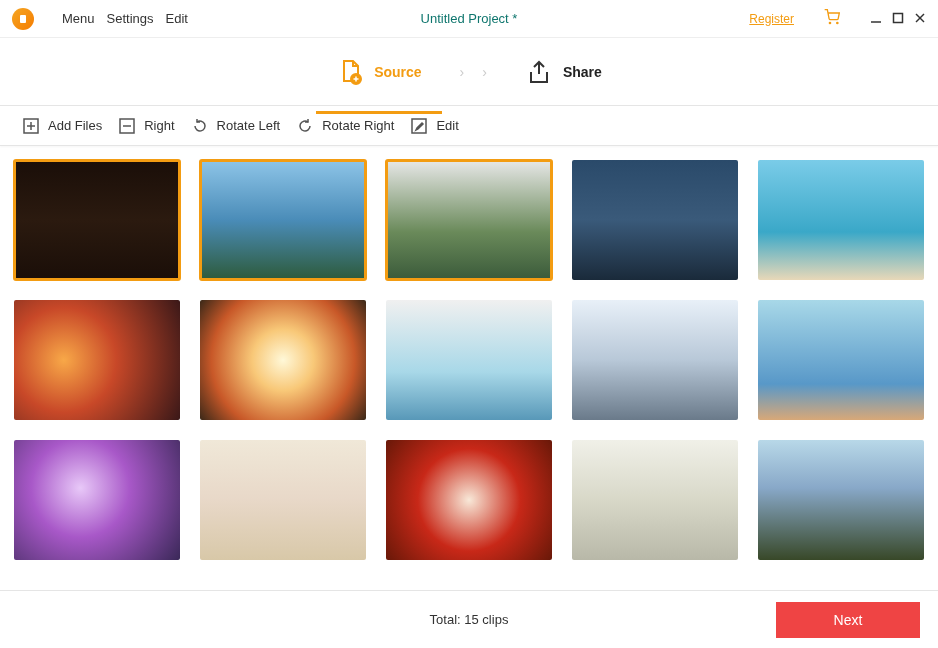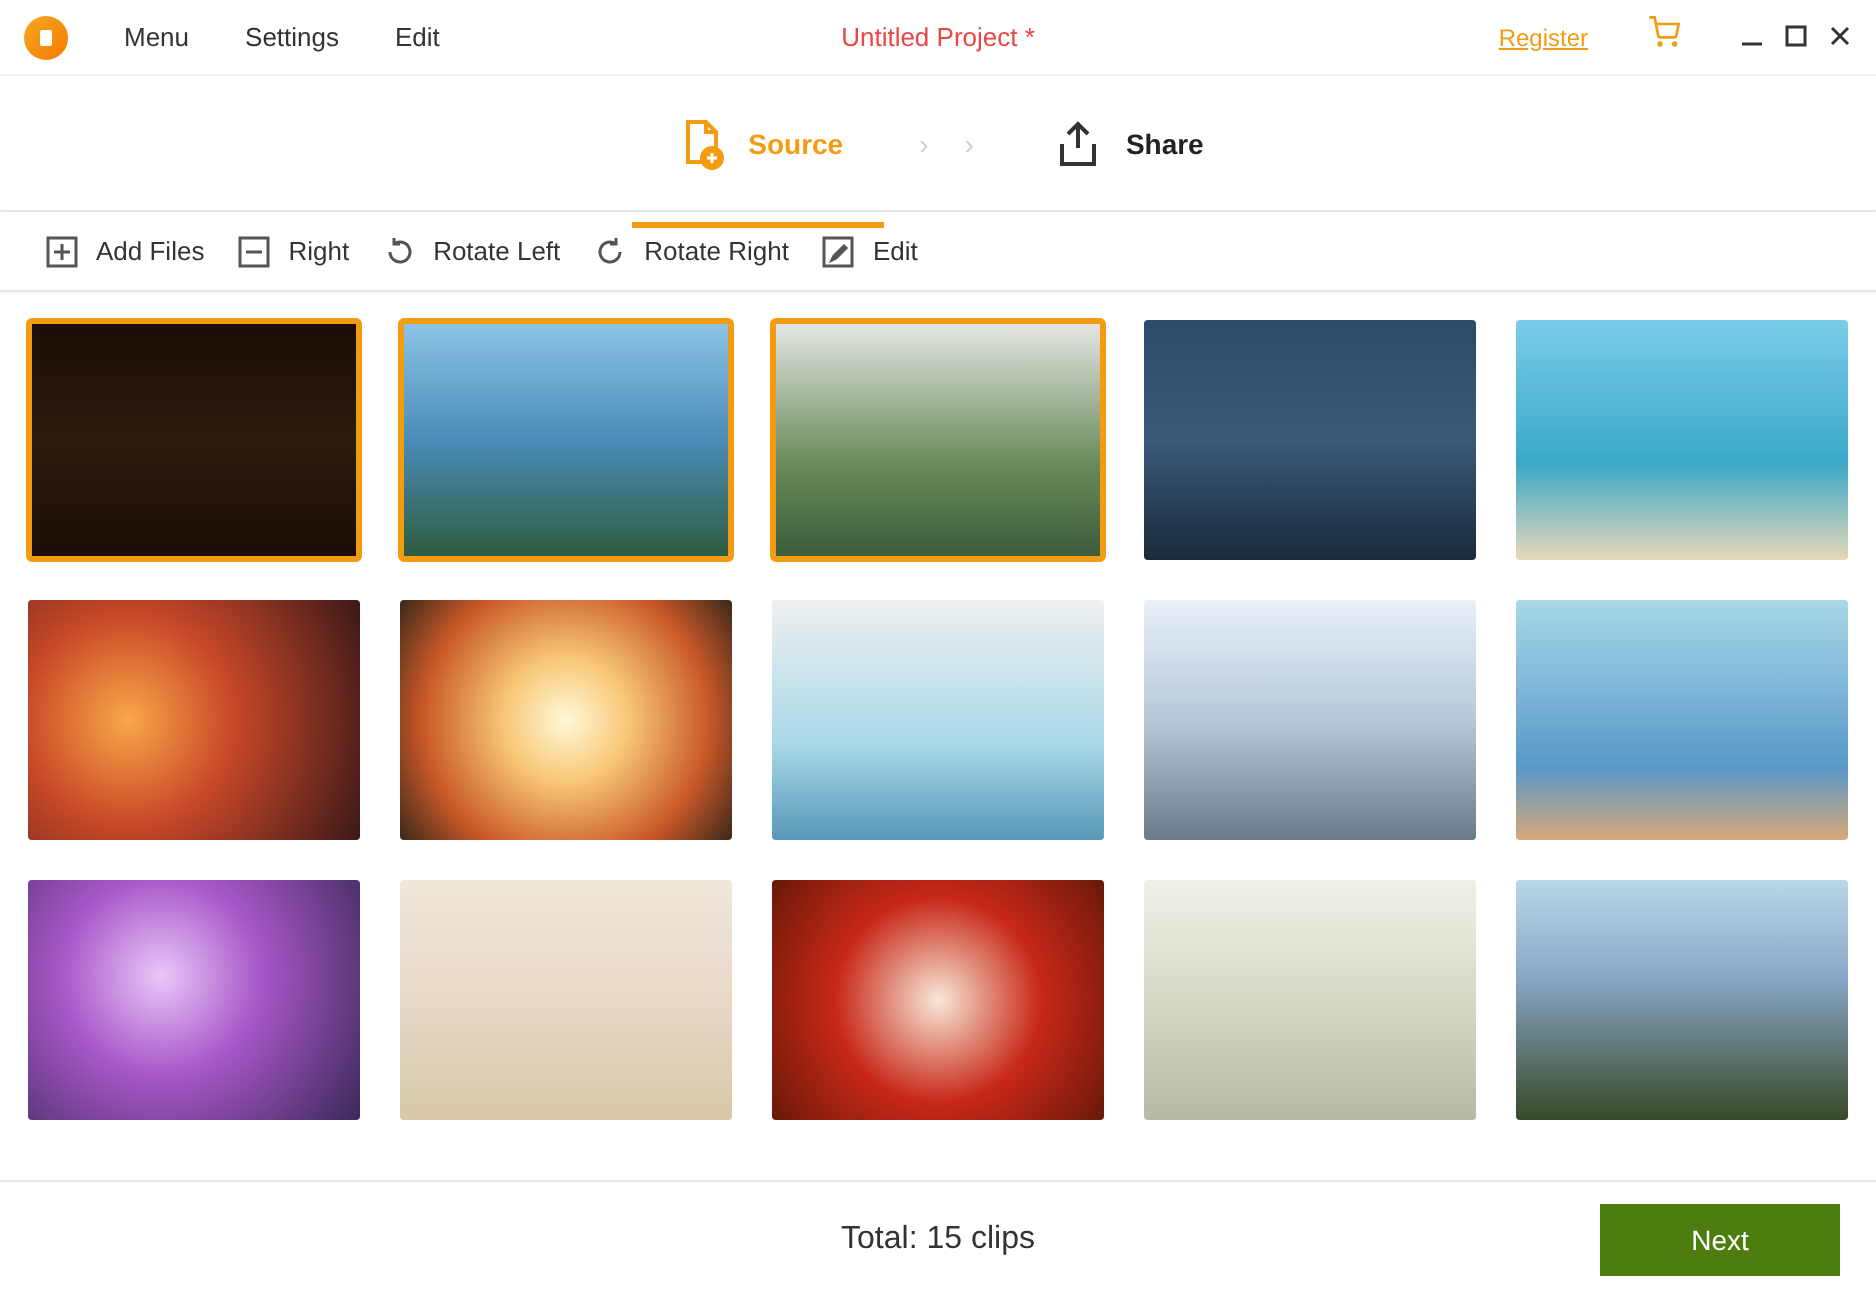--- a/index.html
+++ b/index.html
@@ -1,22 +1,22 @@
 <!DOCTYPE html>
 <html><head>
 <meta charset="utf-8">
 <style>
 * { margin: 0; padding: 0; box-sizing: border-box; font-family: -apple-system, BlinkMacSystemFont, "Segoe UI", Arial, sans-serif; }
 body { width: 938px; height: 648px; background: #fff; overflow: hidden; position: relative; }
 
 .titlebar { height: 38px; display: flex; align-items: center; padding: 0 12px; border-bottom: 1px solid #eee; }
 .logo { width: 22px; height: 22px; border-radius: 50%; background: linear-gradient(135deg, #f5a623, #f57c00); display: flex; align-items: center; justify-content: center; color: #fff; font-size: 10px; }
-.menu-items { display: flex; gap: 28px; margin-left: 28px; }
+.menu-items { display: flex; gap: 12px; margin-left: 28px; }
 .menu-items span { font-size: 13px; color: #333; cursor: pointer; }
-.title-center { position: absolute; left: 50%; transform: translateX(-50%); font-size: 13px; color: #ef4444; }
+.title-center { position: absolute; left: 50%; transform: translateX(-50%); font-size: 13px; color: #0f766e; }
 .titlebar-right { margin-left: auto; display: flex; align-items: center; gap: 30px; }
 .register-link { color: #f39c12; font-size: 12px; text-decoration: underline; cursor: pointer; }
 .cart-icon { color: #f39c12; cursor: pointer; }
 .win-controls { display: flex; gap: 10px; align-items: center; }
 .win-controls span { cursor: pointer; font-size: 14px; color: #333; }
 
 .step-nav { height: 68px; display: flex; align-items: center; justify-content: center; gap: 18px; border-bottom: 1px solid #e5e5e5; }
 .step { display: flex; align-items: center; gap: 10px; padding: 14px 20px; cursor: pointer; position: relative; }
 .step.active { color: #f39c12; }
 .step.active::after { content: ""; position: absolute; bottom: -14px; left: 0; right: 0; height: 3px; background: #f39c12; }
@@ -28,22 +28,22 @@
 .toolbar { height: 40px; display: flex; align-items: center; padding: 0 22px; gap: 16px; border-bottom: 1px solid #e5e5e5; box-shadow: 0 1px 2px rgba(0,0,0,0.04); }
 .tool-btn { display: flex; align-items: center; gap: 8px; font-size: 13px; color: #333; cursor: pointer; }
 .tool-btn .ico { width: 18px; height: 18px; display: flex; align-items: center; justify-content: center; color: #555; }
 
 .grid-area { padding: 14px 14px 0 14px; height: 430px; overflow: auto; }
 .grid { display: grid; grid-template-columns: repeat(5, 1fr); gap: 20px 20px; }
 .thumb { width: 166px; height: 120px; border-radius: 2px; cursor: pointer; position: relative; overflow: hidden; }
 .thumb.selected { outline: 3px solid #f39c12; outline-offset: -2px; }
 
 .footer { position: absolute; bottom: 0; left: 0; right: 0; height: 58px; border-top: 1px solid #e5e5e5; display: flex; align-items: center; padding: 0 18px; }
-.footer .total { position: absolute; left: 50%; transform: translateX(-50%); font-size: 16px; color: #333; }
-.next-btn { margin-left: auto; width: 120px; height: 36px; background: #4d7c0f; color: #fff; border: none; font-size: 14px; cursor: pointer; display: flex; align-items: center; justify-content: center; }
+.footer .total { position: absolute; left: 50%; transform: translateX(-50%); font-size: 13px; color: #333; }
+.next-btn { margin-left: auto; width: 144px; height: 36px; background: #ef4444; color: #fff; border: none; font-size: 14px; cursor: pointer; display: flex; align-items: center; justify-content: center; }
 
 
 .t1 { background: linear-gradient(180deg,#1a0e08 0%,#2b1a0f 50%,#1a0e08 100%); }
 .t2 { background: linear-gradient(180deg,#8ec5e8 0%,#4a8cb8 50%,#2d5a3a 100%); }
 .t3 { background: linear-gradient(180deg,#e8e8e8 0%,#6a8a5a 60%,#3a5a3a 100%); }
 .t4 { background: linear-gradient(180deg,#2a4a6a 0%,#3a5a7a 50%,#1a2a3a 100%); }
 .t5 { background: linear-gradient(180deg,#7acce8 0%,#3aa8c8 60%,#e8d8b8 100%); }
 .t6 { background: radial-gradient(circle at 30% 50%,#f8a848 0%,#c84828 40%,#3a1818 100%); }
 .t7 { background: radial-gradient(circle at 50% 50%,#fff8d8 0%,#f8c878 30%,#c85828 70%,#3a2818 100%); }
 .t8 { background: linear-gradient(180deg,#f0f0f0 0%,#a8d8e8 60%,#5898b8 100%); }

